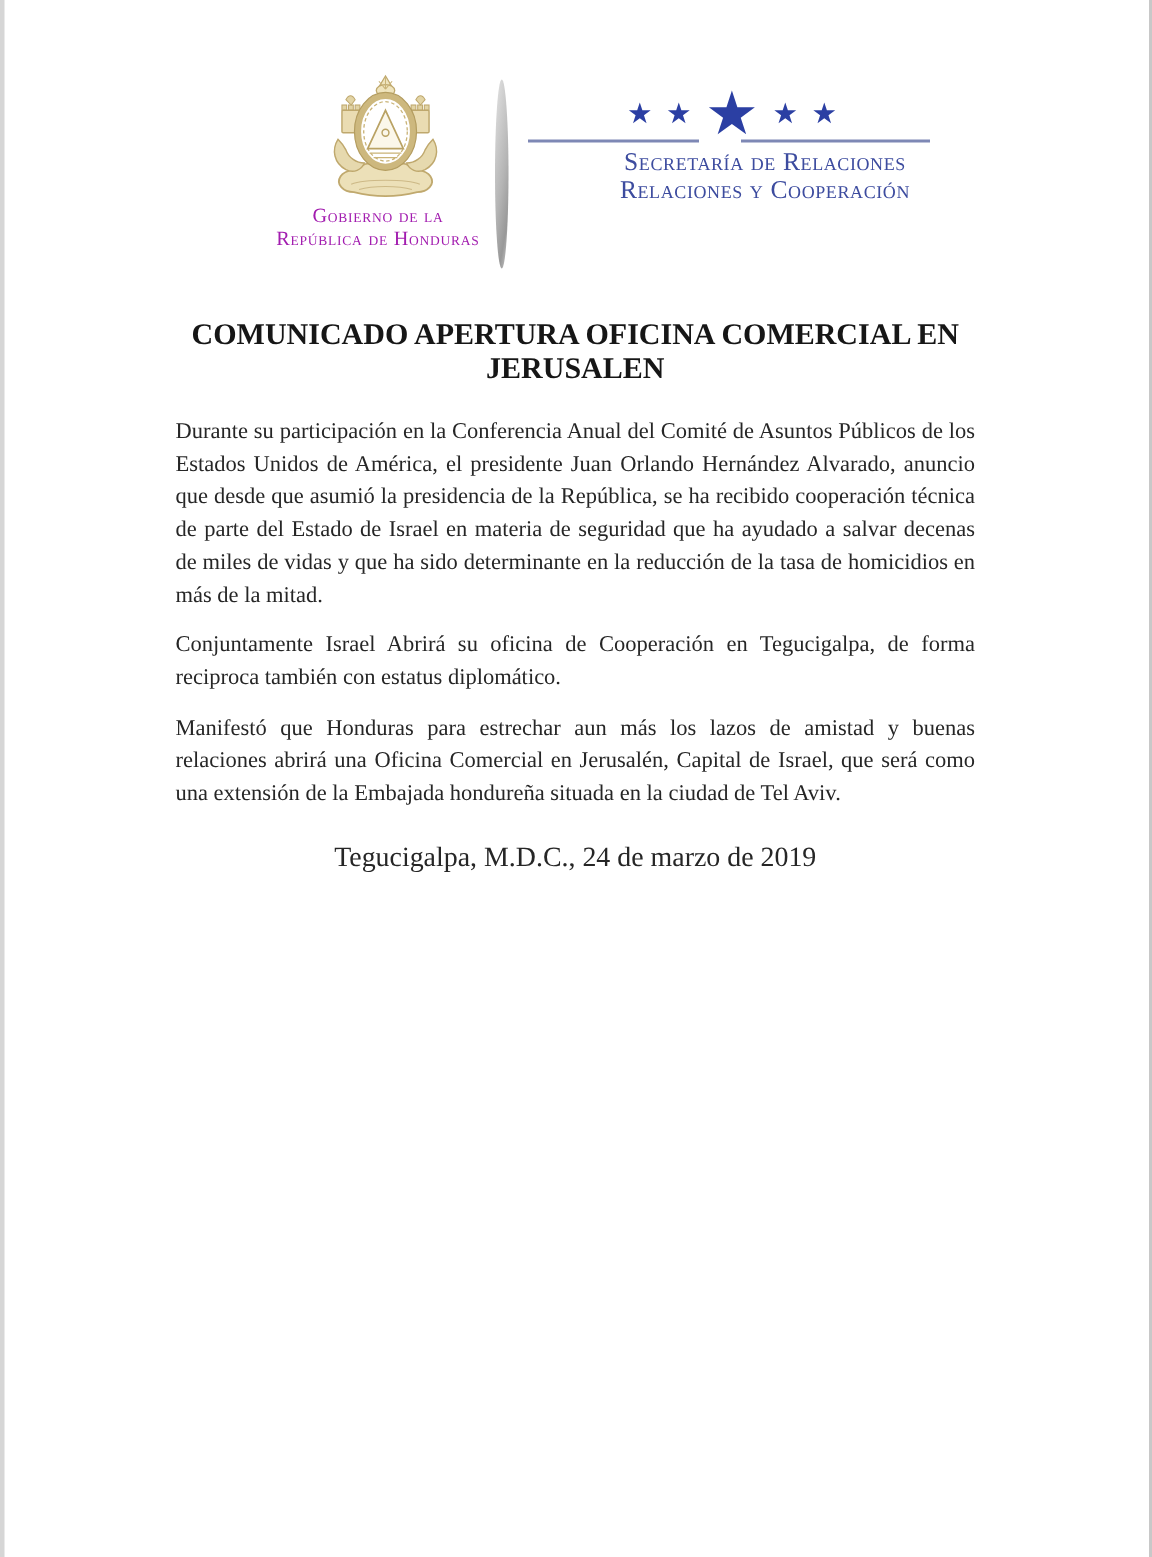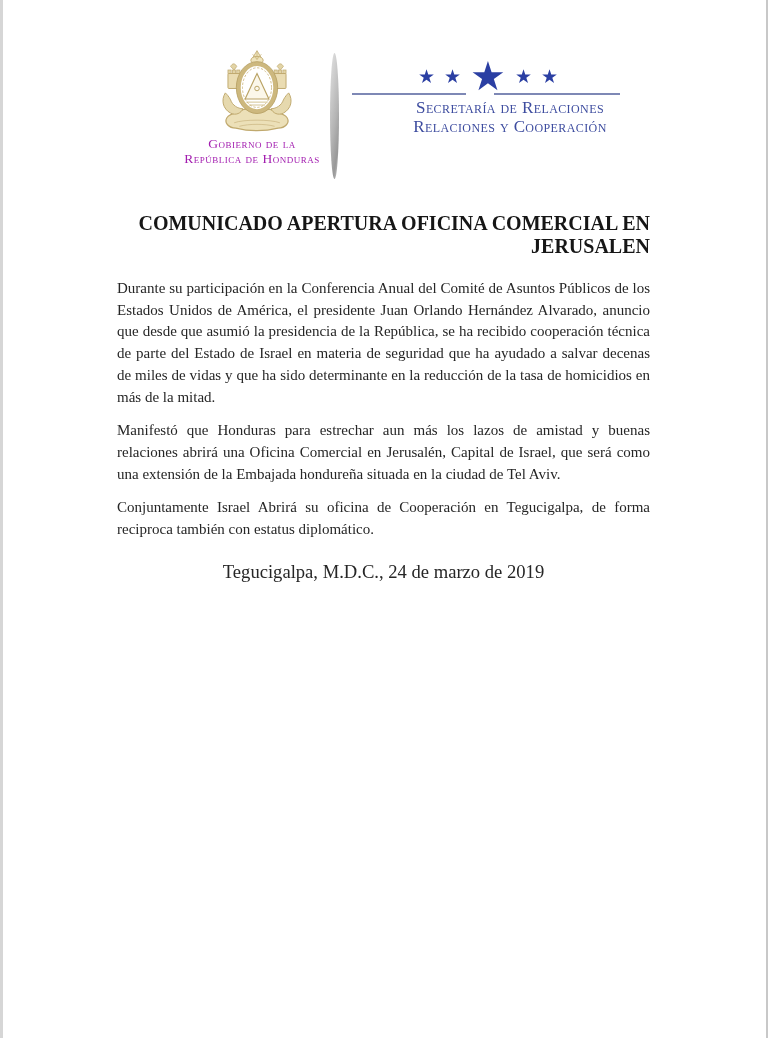--- a/index.html
+++ b/index.html
@@ -43,21 +43,21 @@
     position:absolute; left:380px; top:99px; width:260px;
     text-align:center; font-variant:small-caps;
     font-size:17px; line-height:18.5px; letter-spacing:0.4px;
     color:#3d4c9f;
   }
 
   
   .content { position:absolute; left:117px; top:212px; width:533px; color:#262626; }
   .doc-title {
     margin:0 0 20px 0; font-size:20px; font-weight:bold;
-    text-align:right; line-height:23px; color:#161616;
+    text-align:center; line-height:23px; color:#161616;
   }
   .body-par {
     margin:0 0 12px 0; font-size:15px; line-height:21.7px;
     text-align:justify;
   }
   .dateline { margin-top:20px; font-size:18.6px; text-align:center; }
 </style>
 </head>
 <body>
 
@@ -122,17 +122,17 @@
 
     <div class="secretariat">
       <div>Secretaría de Relaciones</div>
       <div>Relaciones y Cooperación</div>
     </div>
   </div>
 
   <div class="content">
     <h1 class="doc-title">COMUNICADO APERTURA OFICINA COMERCIAL EN JERUSALEN</h1>
     <p class="body-par">Durante su participación en la Conferencia Anual del Comité de Asuntos Públicos de los Estados Unidos de América, el presidente Juan Orlando Hernández Alvarado, anuncio que desde que asumió la presidencia de la República, se ha recibido cooperación técnica de parte del Estado de Israel en materia de seguridad que ha ayudado a salvar decenas de miles de vidas y que ha sido determinante en la reducción de la tasa de homicidios en más de la mitad.</p>
+    <p class="body-par">Conjuntamente Israel Abrirá su oficina de Cooperación en Tegucigalpa, de forma reciproca también con estatus diplomático.</p>
     <p class="body-par">Manifestó que Honduras para estrechar aun más los lazos de amistad y buenas relaciones abrirá una Oficina Comercial en Jerusalén, Capital de Israel, que será como una extensión de la Embajada hondureña situada en la ciudad de Tel Aviv.</p>
-    <p class="body-par">Conjuntamente Israel Abrirá su oficina de Cooperación en Tegucigalpa, de forma reciproca también con estatus diplomático.</p>
     <div class="dateline">Tegucigalpa, M.D.C., 24 de marzo de 2019</div>
   </div>
 </div>
 
 </body></html>

